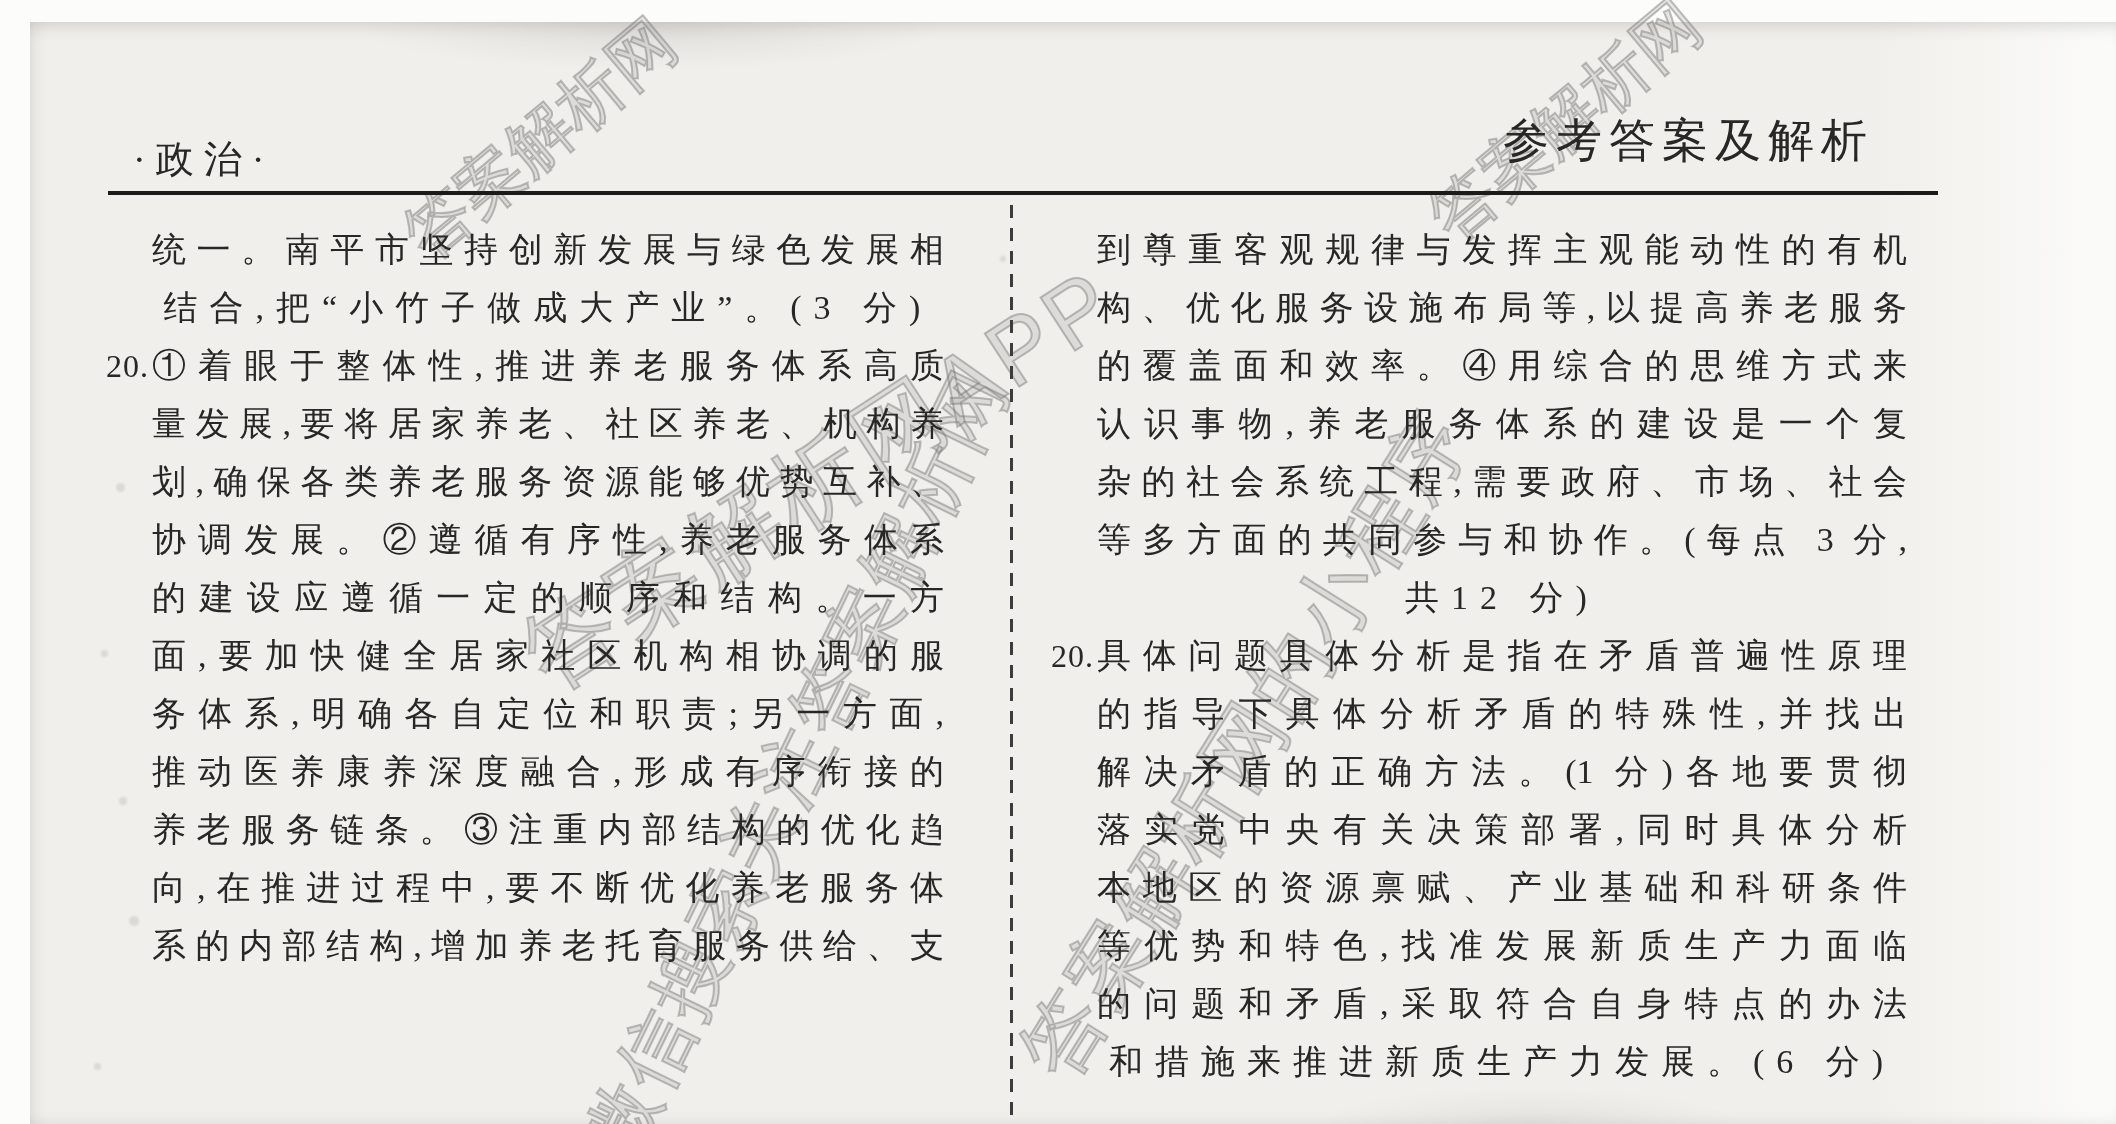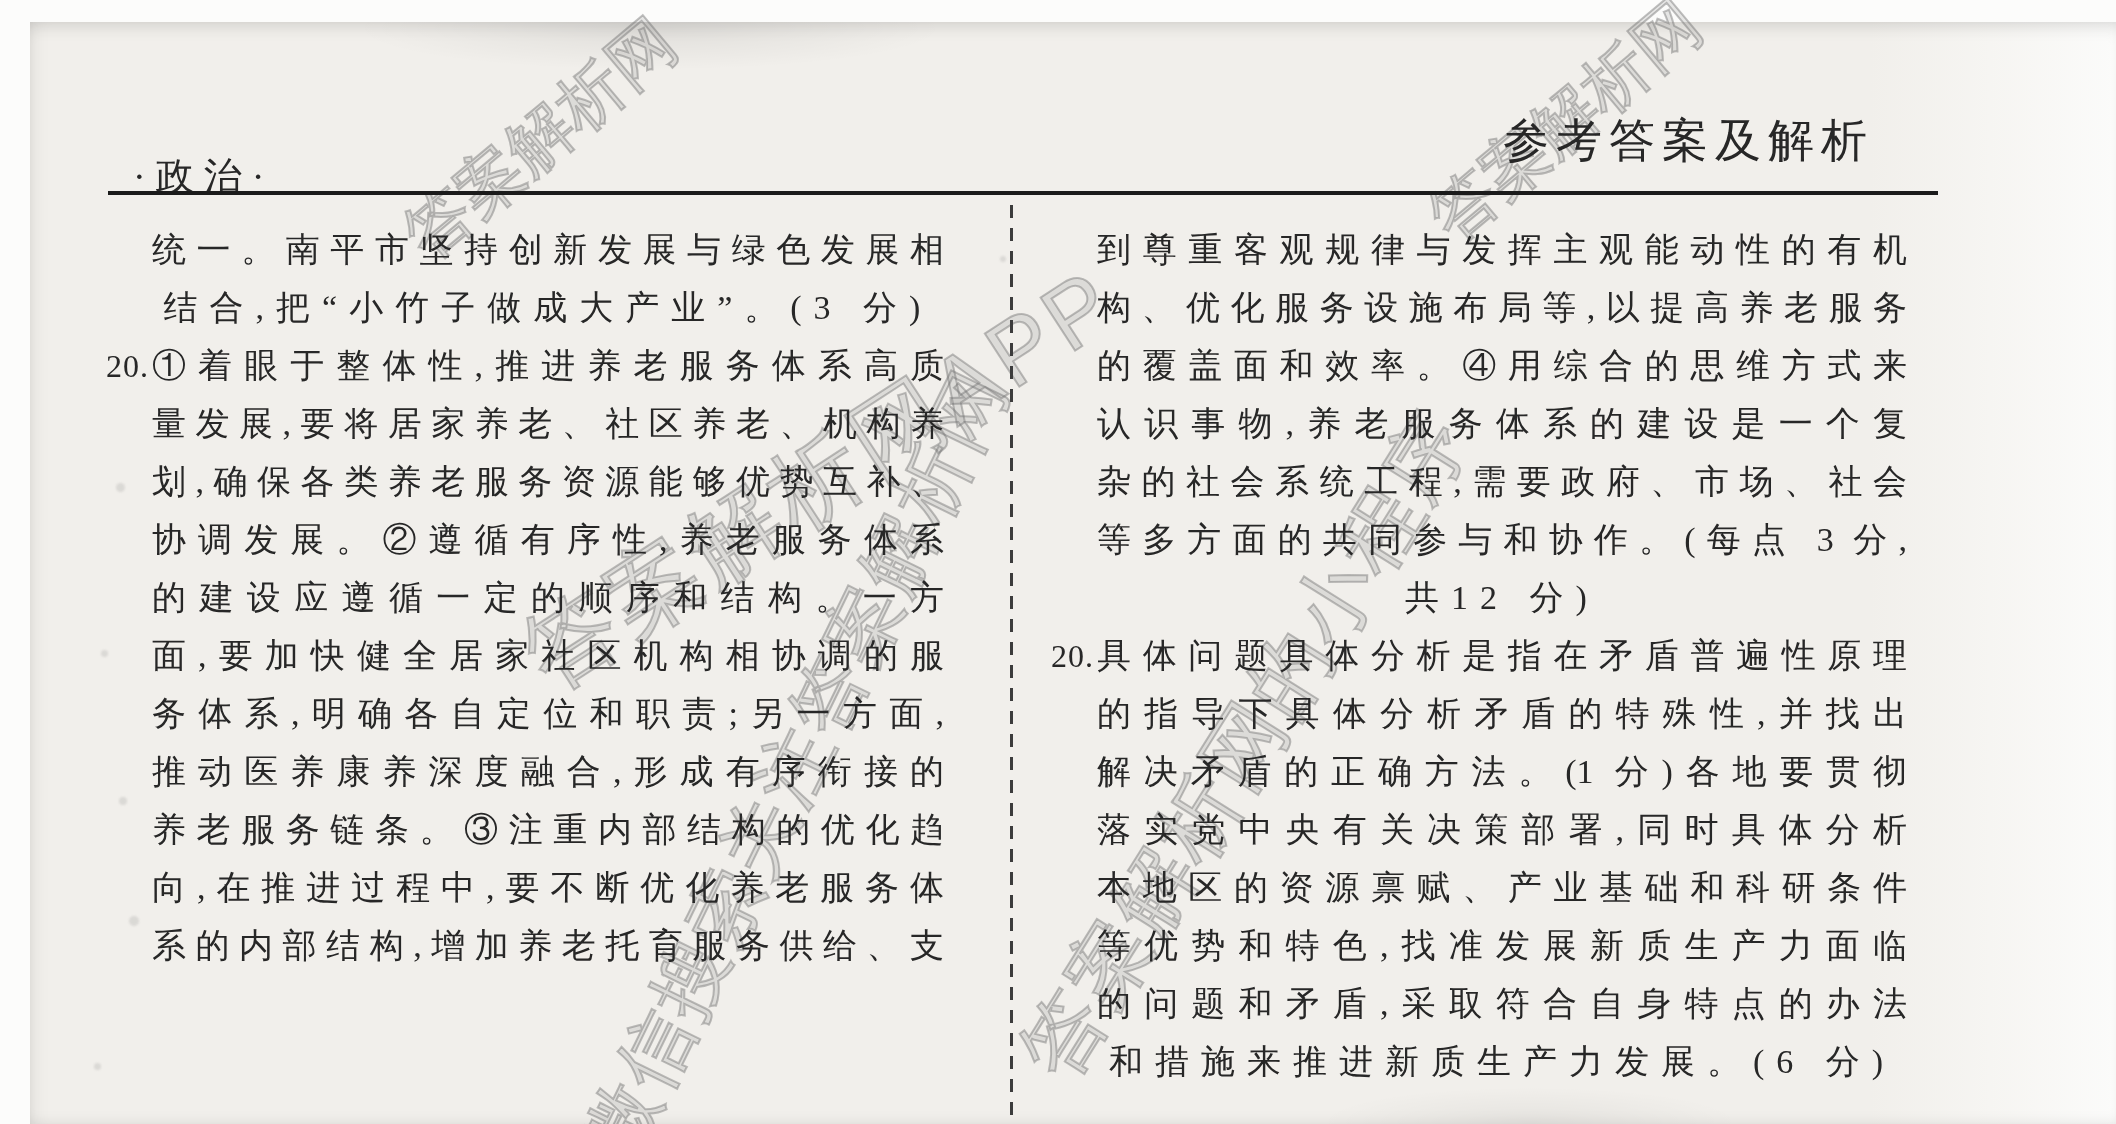--- a/index.html
+++ b/index.html
@@ -18,21 +18,21 @@
       radial-gradient(420px 60px at 620px 6px, rgba(0,0,0,.07), rgba(0,0,0,0) 70%),
       radial-gradient(300px 50px at 1500px 1100px, rgba(0,0,0,.05), rgba(0,0,0,0) 70%),
       linear-gradient(90deg,#f1efeb 0,#f1efeb 1840px,#f6f5f2 1960px,#fbfbfa 100%);
     box-shadow:
       inset 0 14px 18px -12px rgba(0,0,0,.16),
       inset 0 -10px 16px -11px rgba(0,0,0,.10),
       inset 16px 0 20px -15px rgba(0,0,0,.09);
   }
   
   .hdr-left{
-    position:absolute;left:133px;top:157px;font-size:38px;line-height:1;
+    position:absolute;left:133px;top:140px;font-size:38px;line-height:1;
     letter-spacing:10px;white-space:nowrap;
   }
   .hdr-right{
     position:absolute;left:1503px;top:118px;font-size:46px;line-height:1;
     letter-spacing:7px;white-space:nowrap;
   }
   .rule{
     position:absolute;left:108px;top:191px;width:1830px;height:4px;
     background:var(--rule);
   }

